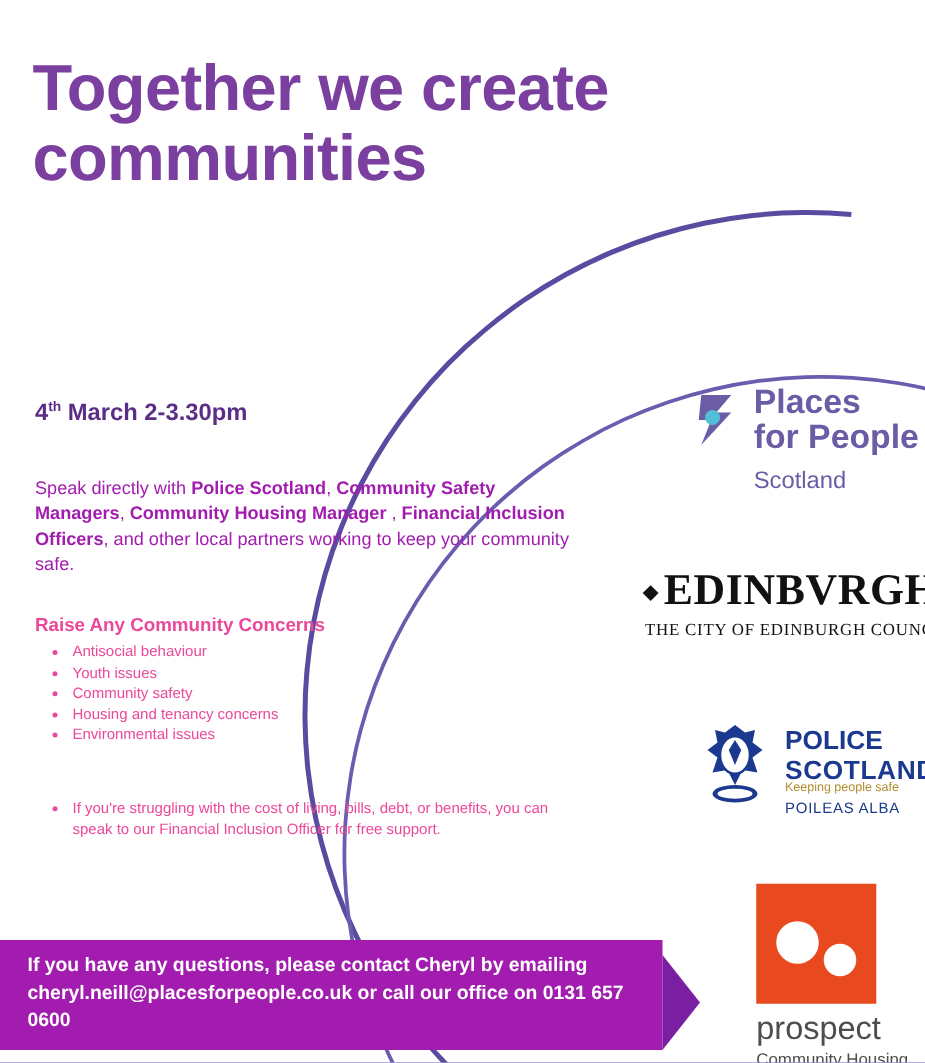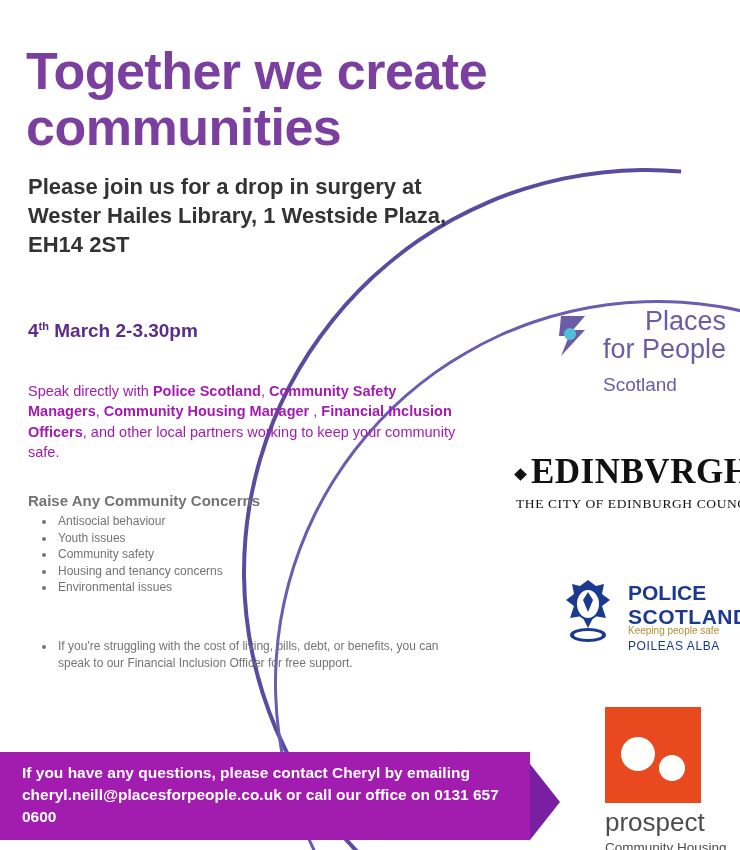--- a/index.html
+++ b/index.html
@@ -106,21 +106,21 @@
     color: #a21caf;
     font-size: 14.5px;
     line-height: 1.42;
   }
   .bodytext b { font-weight: bold; }
 
   .section {
     position: absolute;
     left: 28px;
     width: 440px;
-    color: #737373;
+    color: #ec4899;
   }
   .section h3 {
     margin: 0 0 4px 0;
     font-size: 15px;
     font-weight: bold;
   }
   .section ul {
     margin: 0;
     padding-left: 28px;
     list-style: disc;
@@ -169,24 +169,23 @@
   #logo-pfp .mark {
     position: absolute;
     left: 0; top: 2px;
     width: 40px; height: 44px;
   }
   #logo-pfp .txt {
     position: absolute;
     left: 48px; top: -4px;
     color: #6b5ca5;
     font-size: 27px;
-    font-weight: normal;
+    font-weight: bold;
     line-height: 1.02;
     white-space: nowrap;
-    text-align: right;
   }
   #logo-pfp .sub {
     position: absolute;
     left: 48px; top: 62px;
     color: #6b5ca5;
     font-size: 19px;
     white-space: nowrap;
   }
 
   
@@ -277,21 +276,20 @@
 <body>
 
 <div class="poster">
 
   <div class="arc-blue"></div>
   <div class="arc-purple"></div>
   <div class="arc-purple2"></div>
 
   <h1 class="headline">Together we create communities</h1>
 
-  <div class="subhead">Please join us for a drop in surgery at Wester Hailes Library, 1 Westside Plaza, EH14 2ST</div>
 
   <div class="datetime"><span>4</span><sup>th</sup><span> March 2-3.30pm</span></div>
 
   <p class="bodytext"><span>Speak directly with </span><b>Police Scotland</b><span>, </span><b>Community Safety Managers</b><span>, </span><b>Community Housing Manager</b><span> , </span><b>Financial Inclusion Officers</b><span>, and other local partners working to keep your community safe.</span></p>
 
   <div class="section" id="concerns">
     <h3>Raise Any Community Concerns</h3>
     <ul>
       <li>Antisocial behaviour</li>
       <li>Youth issues</li>

